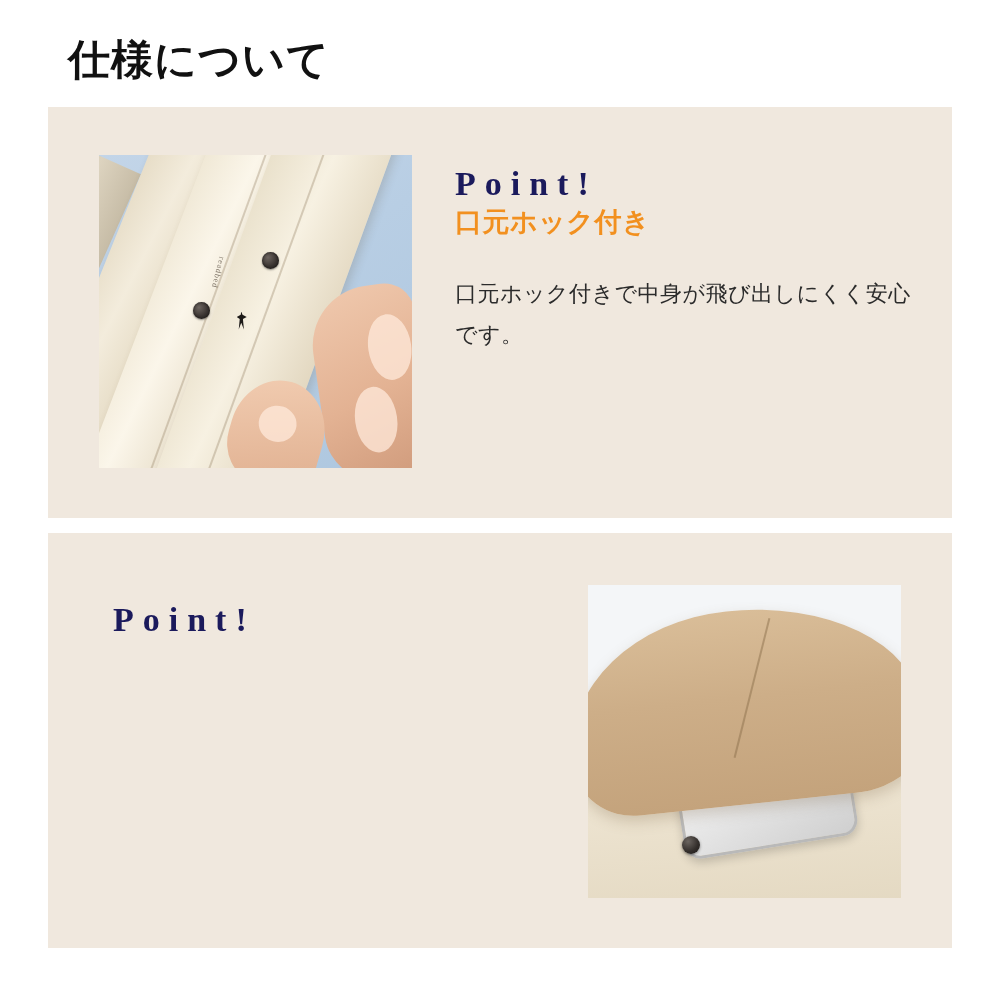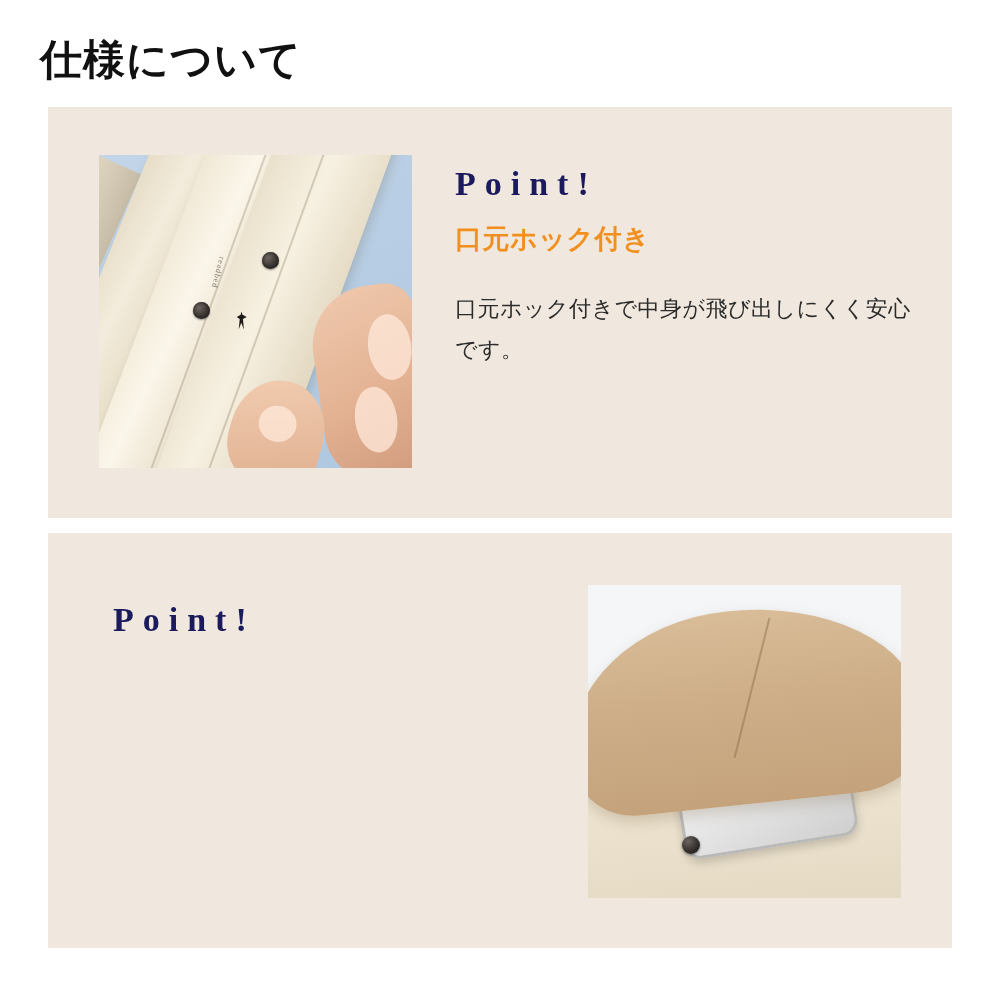--- a/index.html
+++ b/index.html
@@ -7,21 +7,21 @@
     width:1000px; height:1000px;
     background:#ffffff;
     font-family:"Liberation Sans", sans-serif;
     overflow:hidden;
   }
   .page{ position:relative; width:1000px; height:1000px; background:#fff; }
 
   
   .page-title{
     position:absolute;
-    left:40px; top:32px;
+    left:68px; top:32px;
     font-size:42px;
     font-weight:700;
     color:#111111;
     letter-spacing:1px;
     font-family:"Liberation Sans", sans-serif;
     white-space:nowrap;
   }
 
   
   .panel{
@@ -234,35 +234,35 @@
 
   .point-label{
     font-size:34px;
     font-weight:700;
     color:#1B1A5C;
     letter-spacing:9px;
     font-family:Liberation Serif, serif;
     line-height:1.1;
   }
   .point-sub{
-    margin-top:21px;
+    margin-top:4px;
     font-size:27px;
     font-weight:700;
     color:#F2901F;
     letter-spacing:0.5px;
     line-height:1.25;
     font-family:"Liberation Sans", sans-serif;
   }
   .point-body{
     margin-top:34px;
     font-size:22px;
     color:#2b2b2b;
     line-height:1.85;
     letter-spacing:0.5px;
-    font-family:Liberation Mono, monospace;
+    font-family:Liberation Sans, sans-serif;
   }
   #text-2 .point-body{ margin-top:30px; }
 </style>
 </head>
 <body>
 
 <div class="page">
 
   <h1 class="page-title">仕様について</h1>
 

